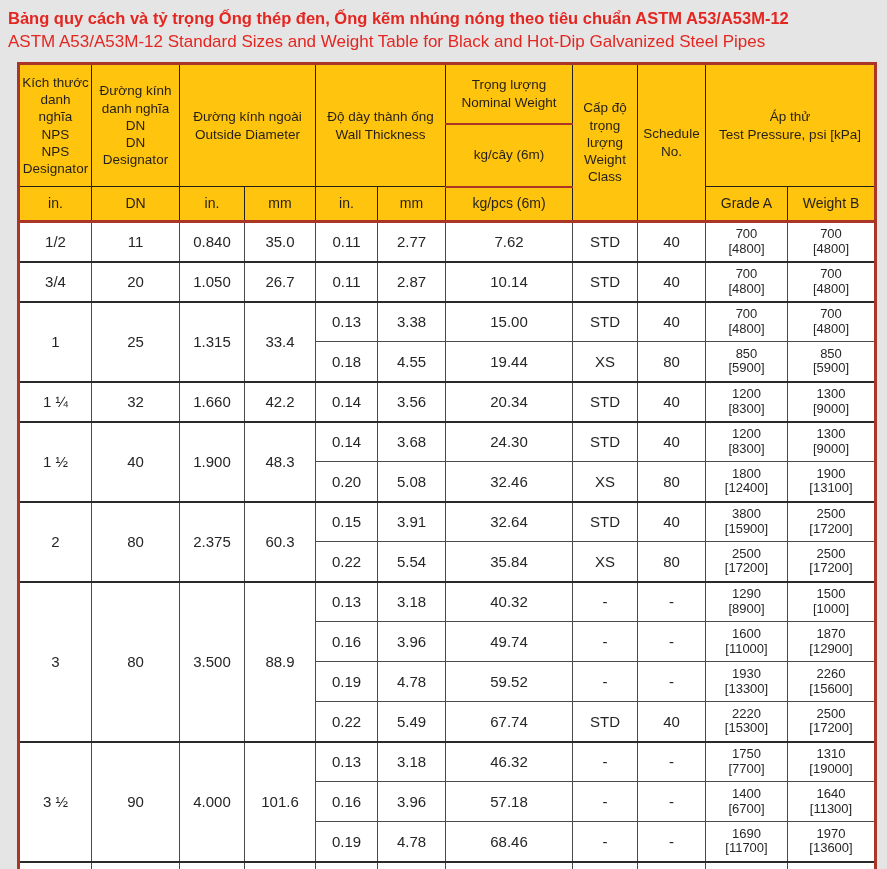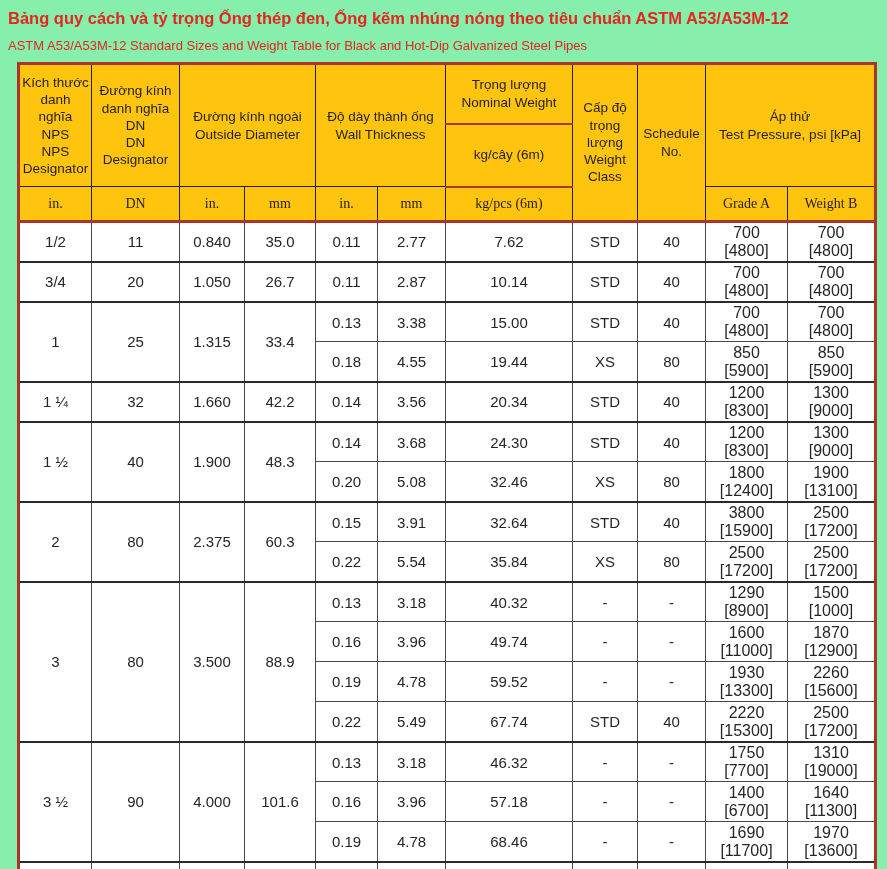--- a/index.html
+++ b/index.html
@@ -4,53 +4,53 @@
 <style>
   :root{
     --yellow:#ffc40d;
     --red:#ab3526;
     --titlered:#e42621;
     --ink:#241f1a;
     --gridlight:#8a8a8a;
   }
   *{box-sizing:border-box;}
   body{margin:0;background:#fff;font-family:"Liberation Sans",sans-serif;}
-  .page{position:relative;width:887px;height:869px;background:#86efac;overflow:hidden;}
+  .page{position:relative;width:887px;height:869px;background:#e5e5e5;overflow:hidden;}
   .titles{padding:9px 0 0 8px;}
   .title-vi{color:var(--titlered);font-weight:bold;font-size:16.5px;line-height:1.2;}
-  .title-en{color:var(--titlered);font-weight:normal;font-size:13px;line-height:1.2;margin-top:9px;}
+  .title-en{color:var(--titlered);font-weight:normal;font-size:17px;line-height:1.2;margin-top:3px;}
   .tblwrap{position:absolute;left:17px;top:62px;width:857px;}
   table{border-collapse:collapse;table-layout:fixed;width:857px;border:3px solid var(--red);border-bottom:0;}
   th,td{text-align:center;vertical-align:middle;overflow:hidden;padding:1px 2px;}
   thead th{
     background:var(--yellow);
     border:1px solid var(--ink);
     font-weight:normal;
     color:var(--ink);
     font-size:13.5px;
     line-height:1.28;
     white-space:pre-line;
   }
   tr.hA{height:60px;}
   tr.hB{height:63px;}
-  tr.hC{height:35px;font-family:Liberation Serif, serif;}
+  tr.hC{height:35px;}
   tr.hC th{font-size:14px;}
   thead tr.hC th, thead th.span3{border-bottom:3px solid var(--red);}
   th.redline{border-bottom:2px solid var(--red);}
   tbody td{
     border:1px solid #4a4a4a;
     font-size:15px;
     color:#262626;
     background:#fff;
     height:40px;
     white-space:pre-line;
   }
   tbody tr.grp td{border-top:2px solid #2a2a2a;}
   tbody tr.sub td{border-top:1px solid var(--gridlight);margin-top:32px;}
-  td.grade{font-size:16px;line-height:1.12;}
+  td.grade{font-size:13px;line-height:1.12;}
   tr.partial td{height:9px;border-top:2px solid #2a2a2a;border-bottom:0;}
 </style>
 </head>
 <body>
 
 <div class="page">
   <div class="titles">
     <div class="title-vi">Bảng quy cách và tỷ trọng Ống thép đen, Ống kẽm nhúng nóng theo tiêu chuẩn ASTM A53/A53M-12</div>
     <div class="title-en">ASTM A53/A53M-12 Standard Sizes and Weight Table for Black and Hot-Dip Galvanized Steel Pipes</div>
   </div>

